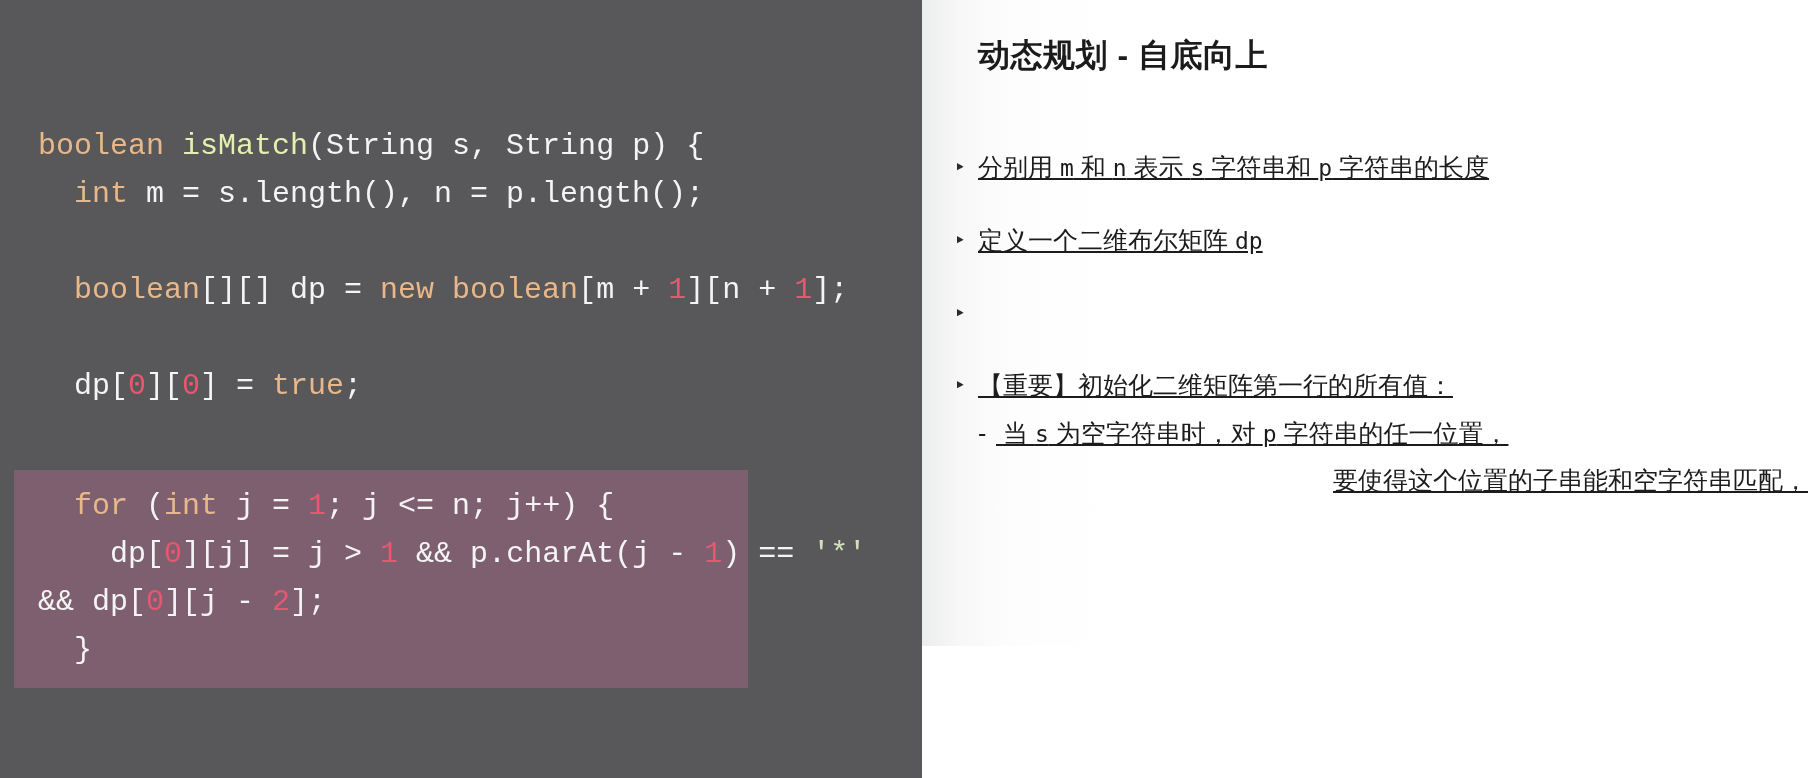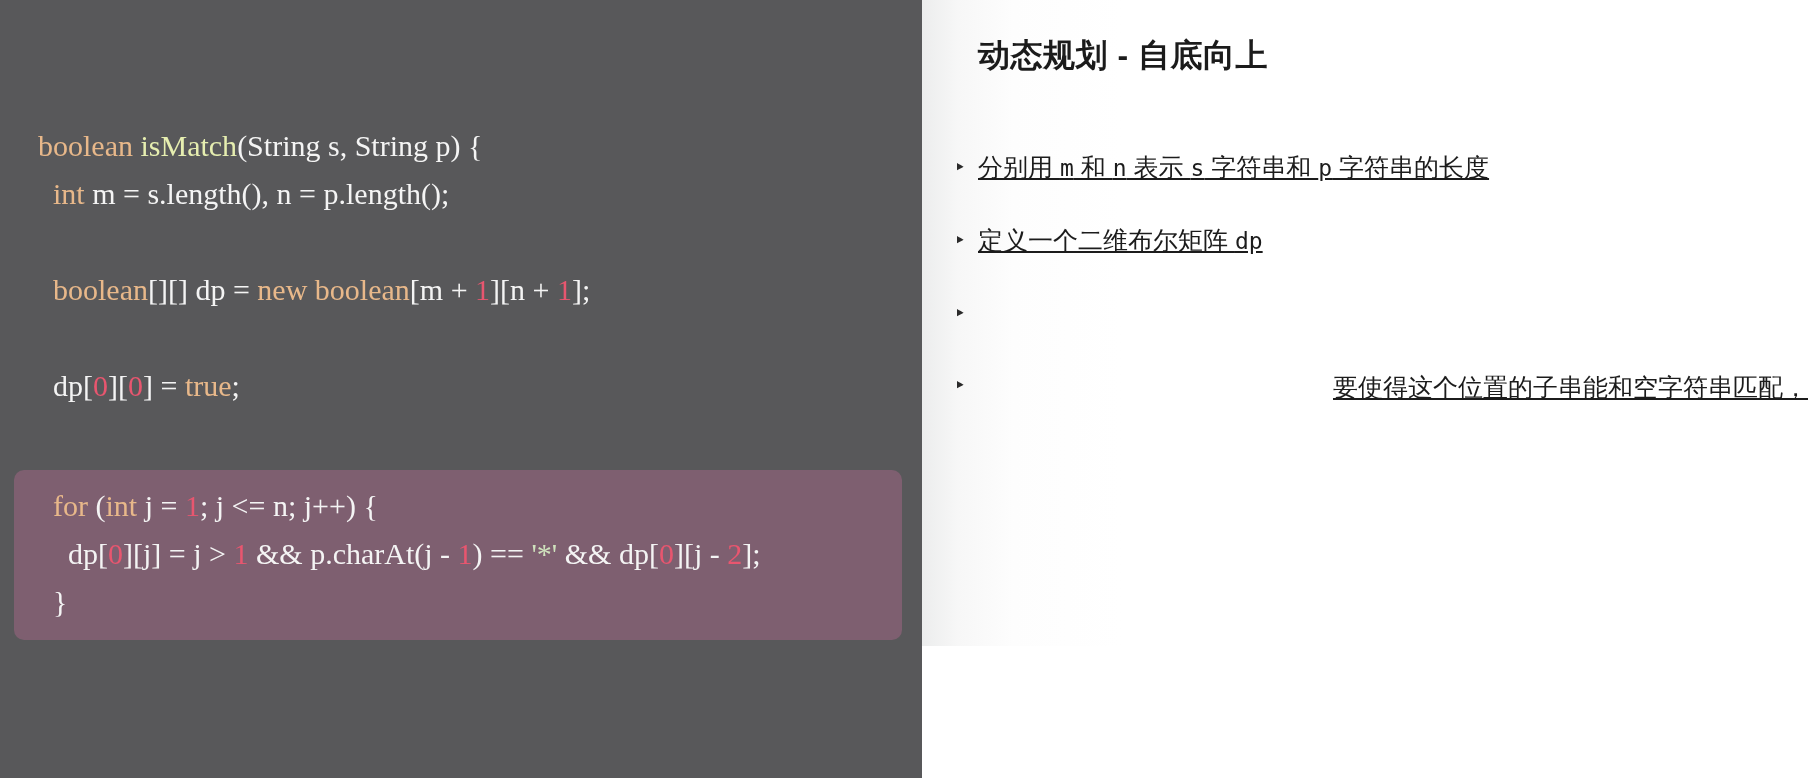--- a/index.html
+++ b/index.html
@@ -20,40 +20,40 @@
     background:#58585a;
     overflow:hidden;
   }
   #code-panel-inner {
     position:absolute;
     left:0; top:0;
     width:922px;
     padding:0;
   }
   .code-block {
-    font-family:Liberation Serif, serif;
+    font-family:Liberation Mono, monospace;
     font-size:30px;
     line-height:48px;
     color:#f2f2f2;
     white-space:pre-wrap;
     word-break:break-all;
   }
   #code-lines-top {
     position:absolute;
     left:38px;
     top:122px;
     width:880px;
   }
   #code-highlight {
     position:absolute;
     left:14px;
     top:470px;
-    width:888px;
+    width:734px;
     background:#7e5f70;
-    border-radius:10px;
+    border-radius:0;
     padding:12px 0 14px 24px;
   }
   #code-highlight .code-block { width:864px; }
 
   
   .t-key   { color:#e8b88a; }  
   .t-fn    { color:#e6eeb0; }  
   .t-num   { color:#e8566f; }  
   .t-str   { color:#cfe2bd; }  
   .t-plain { color:#f4f4f4; }
@@ -160,20 +160,22 @@
         </div>
       </div>
       <div class="note-item">
         <div class="note-bullet">‣</div>
         <div class="note-body">
         </div>
       </div>
       <div class="note-item">
         <div class="note-bullet">‣</div>
         <div class="note-body">
+          <div class="note-line"><span>【重要】初始化二维矩阵第一行的所有值：</span></div>
           <div class="sub-list">
+            <div class="sub-line with-dash"><span class="sub-dash">-</span> <span>当 </span><span class="mono">s</span><span> 为空字符串时，对 </span><span class="mono">p</span><span> 字符串的任一位置，</span></div>
             <div class="sub-line indent-1"><span>要使得这个位置的子串能和空字符串匹配，</span></div>
           </div>
         </div>
       </div>
     </div>
 
 </div>
 
 </body></html>

